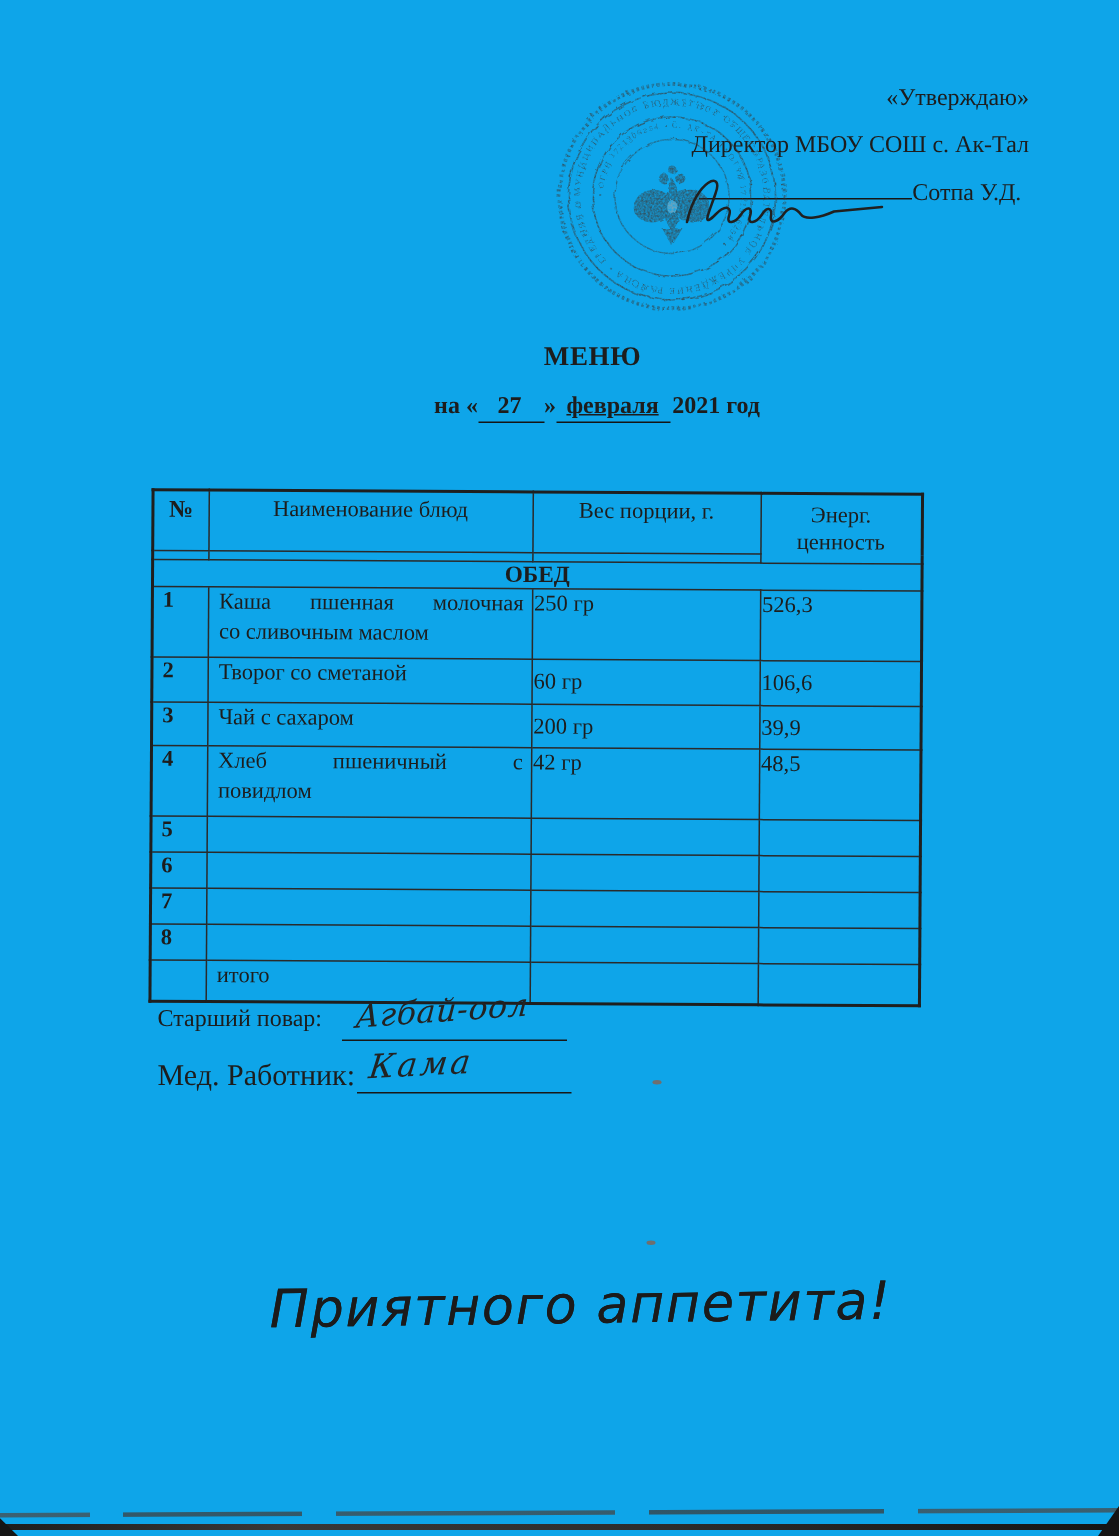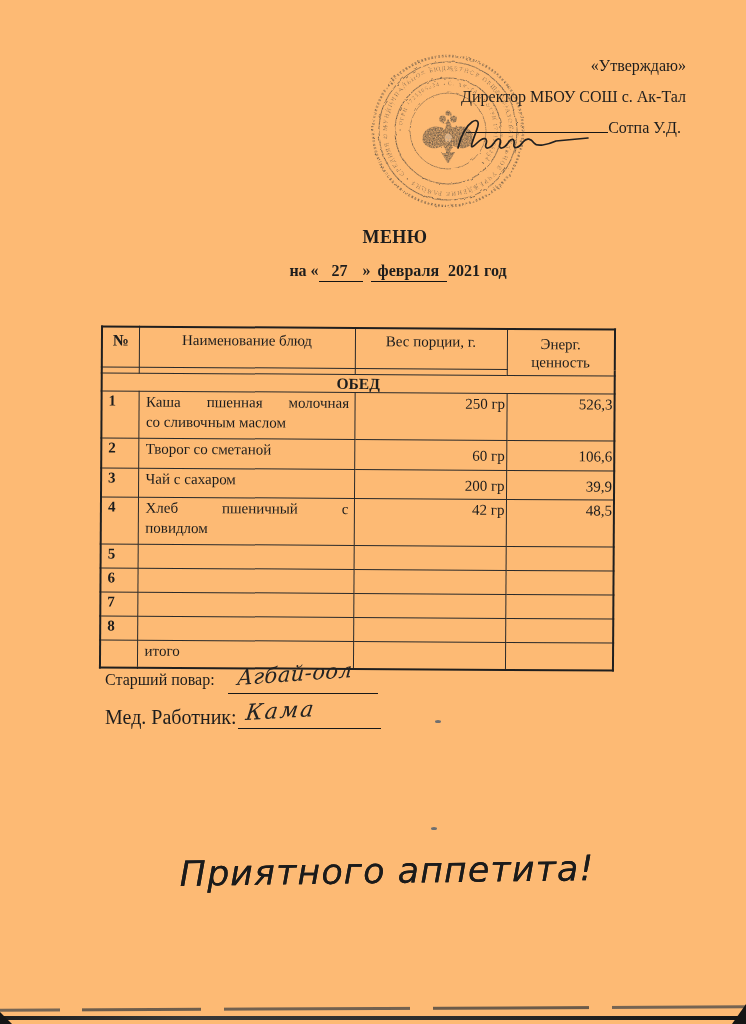--- a/index.html
+++ b/index.html
@@ -1,50 +1,50 @@
 <!DOCTYPE html>
 <html><head>
 <meta charset="utf-8">
 <style>
   html,body{margin:0;padding:0;background:#ffffff;}
   .page{
     position:relative;width:746px;height:1024px;overflow:hidden;
-    background:#fdba74;color:#1d1d1d;
+    background:#0ea5e9;color:#1d1d1d;
     font-family:"Liberation Serif", serif;
   }
   
   .approval{position:absolute;top:57px;right:60px;text-align:right;font-size:16px;z-index:1;}
   .approval .l1{margin-bottom:13px;}
   .approval .l2{margin-bottom:10px;text-align:right;}
   .approval .l3{white-space:nowrap;text-align:center;}
   .sig-underline{display:inline-block;width:142px;border-bottom:1.6px solid #161616;height:16px;vertical-align:baseline;}
   
   .dir-sig{position:absolute;left:448px;top:112px;z-index:3;}
   
   .stamp{position:absolute;left:369px;top:52px;z-index:2;opacity:.82;}
   
   .doc-title{position:absolute;left:22px;top:227px;width:746px;text-align:center;
     font-size:18px;font-weight:bold;letter-spacing:.4px;}
   .doc-date{position:absolute;left:25px;top:262px;width:746px;text-align:center;
     font-size:16px;font-weight:bold;white-space:nowrap;}
   .ul{display:inline-block;border-bottom:1.7px solid #141414;}
   .ul.day-pad{padding:0 15px 1px 13px;}
-  .ul.month-pad{padding:0 8px 1px 7px;margin-right:1px;}
+  .ul.month-pad{padding:0 8px 1px 7px;margin-right:1px;text-decoration:underline;}
   
   .menu-table{position:absolute;left:100px;top:327px;border-collapse:collapse;table-layout:fixed;
     width:513px;border:2.2px solid #1f1f1f;transform:rotate(.35deg);font-size:15px;}
   .menu-table td,.menu-table th{border:1.5px solid #2a2a2a;vertical-align:top;overflow:hidden;}
   .menu-table th{font-weight:normal;text-align:center;padding-top:4px;height:34px;}
   th.h-num{font-weight:bold;font-size:16px;}
   th.h-energy{line-height:18px;padding-top:5px;}
   tr.thin td{height:5px;padding:0;}
   tr.section-row td{height:17px;line-height:17px;padding:0;text-align:center;font-weight:bold;font-size:15.5px;}
   td.c-num{font-weight:bold;padding:1px 0 0 6px;}
   td.c-dish{padding:1px 5px 0 7px;line-height:19.5px;}
-  td.c-w,td.c-e{text-align:right;padding-top:2px;margin-left:31px;}
+  td.c-w,td.c-e{text-align:left;padding-top:2px;margin-left:31px;}
   tr.vlow td.c-w,tr.vlow td.c-e{padding-top:7px;}
   tr.r-tall td{height:43px;}
   tr.r-mid td{height:21px;}
   tr.r-short td{height:20px;}
   tr.total-row td{height:23px;}
   .tal-j{text-align:justify;text-align-last:justify;}
   
   .cook-label{position:absolute;left:105px;top:671px;font-size:16px;}
   .cook-line{position:absolute;left:228px;top:693px;width:150px;border-bottom:1.7px solid #181818;}
   .cook-name{position:absolute;left:237px;top:662px;font-family:"DejaVu Serif",serif;font-style:italic;

